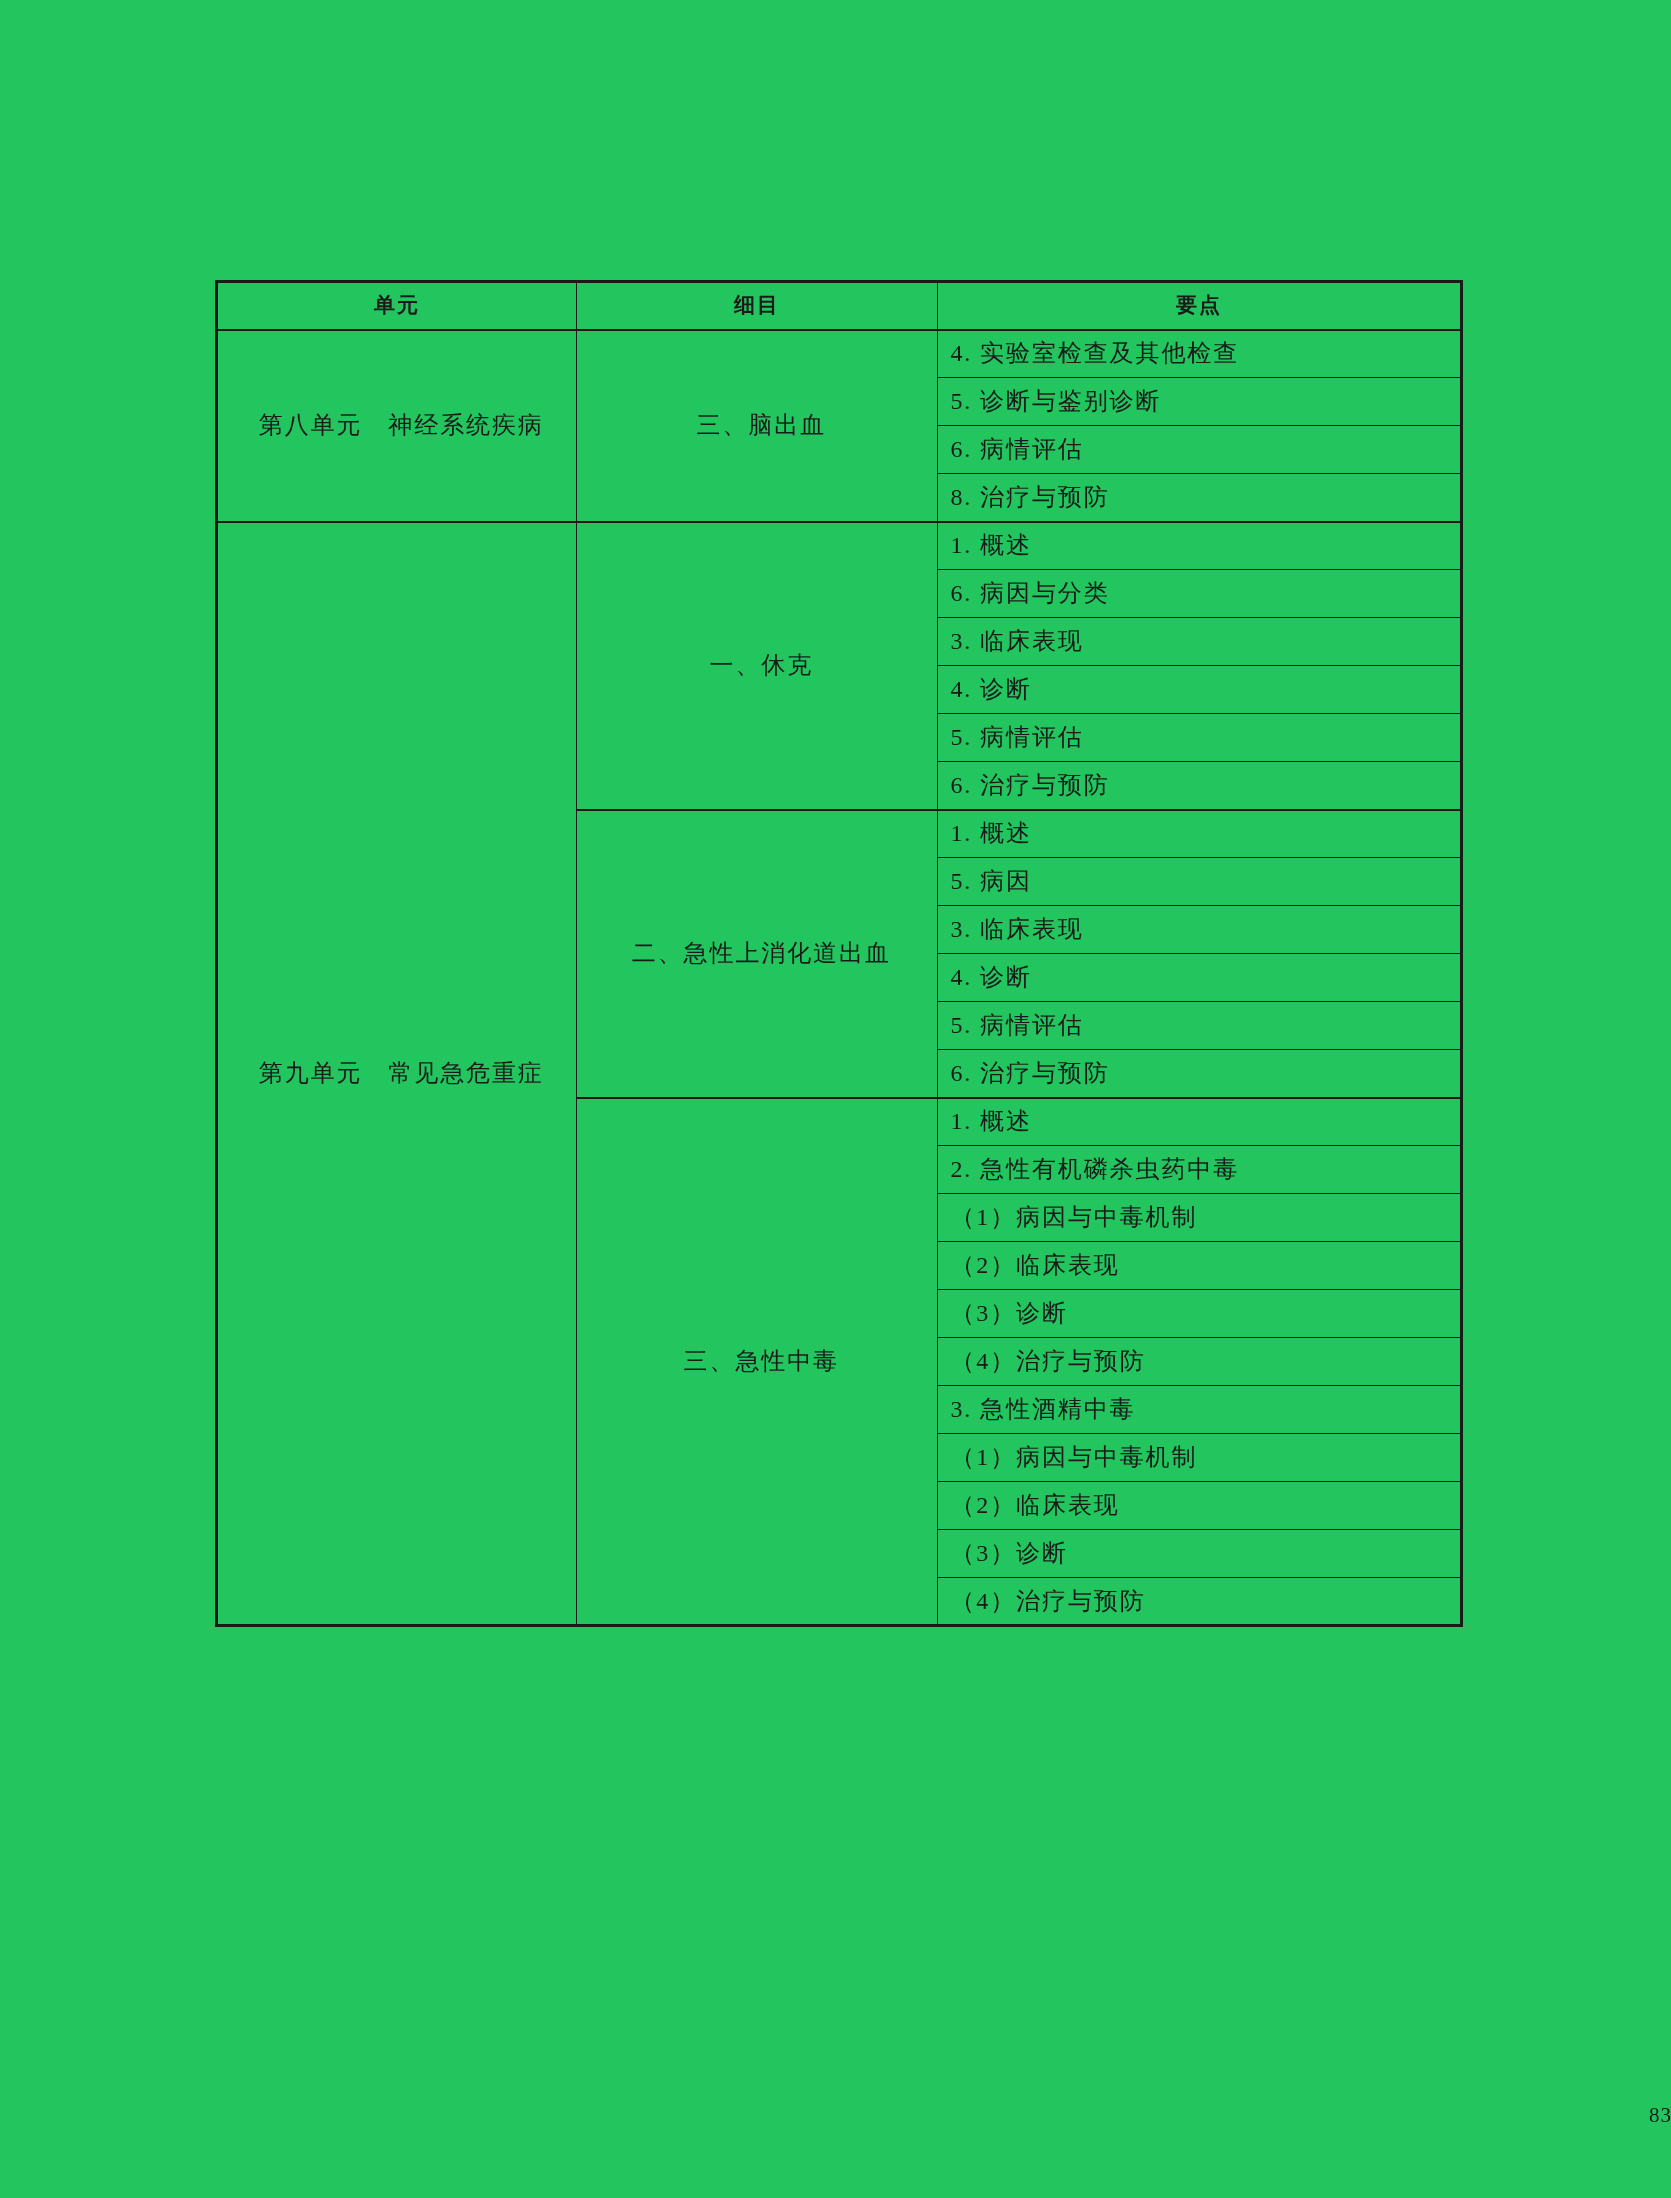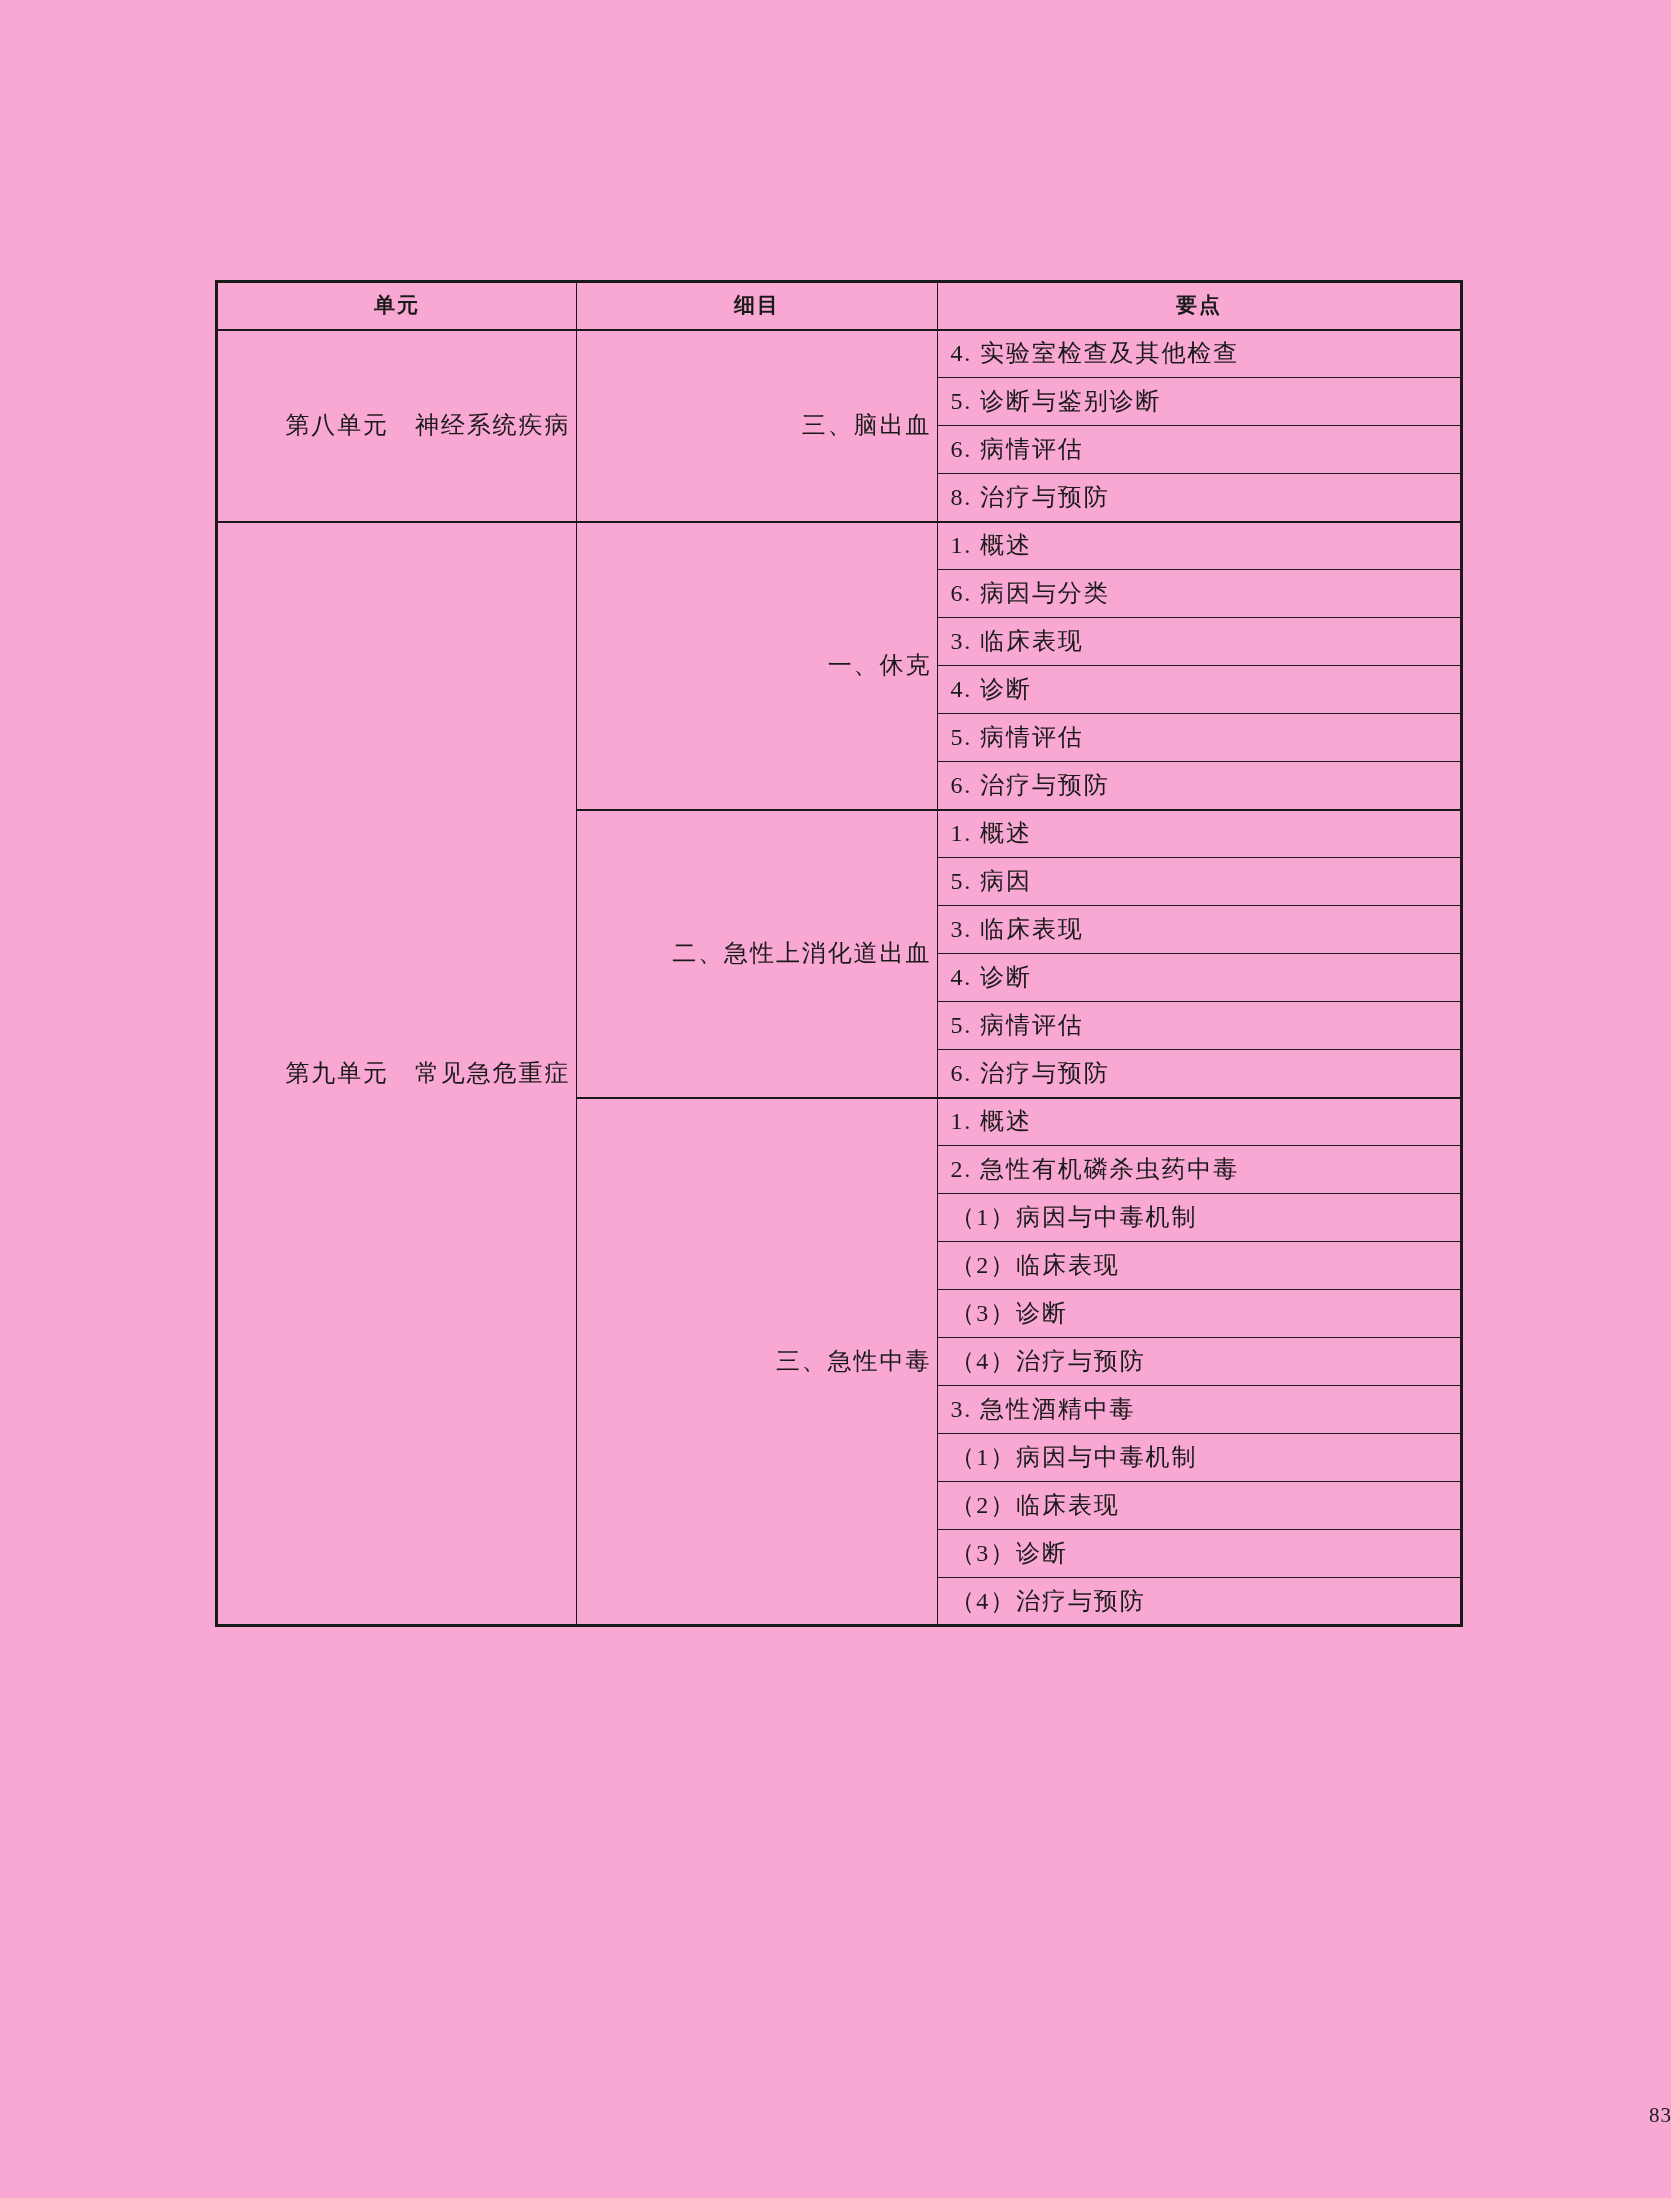--- a/index.html
+++ b/index.html
@@ -4,21 +4,21 @@
 <style>
   html, body {
     margin: 0;
     padding: 0;
     background: #ffffff;
   }
   .page {
     position: relative;
     width: 1672px;
     height: 2199px;
-    background: #f9a8d4;
+    background: #22c55e;
     font-family: "Liberation Serif", "DejaVu Serif", serif;
     color: #1a1a1a;
     overflow: hidden;
   }
   table.syllabus {
     position: absolute;
     left: 215px;
     top: 280px;
     width: 1246px;
     border-collapse: collapse;
@@ -43,21 +43,21 @@
   table.syllabus tbody tr { height: 48px; }
 
   table.syllabus th {
     font-size: 21px;
     font-weight: bold;
     text-align: center;
     border-bottom-width: 2.9px;
   }
   td.unit-cell,
   td.detail-cell {
-    text-align: right;
+    text-align: center;
     padding: 0 5.7px 0 14.3px;
     margin-left: 48px;
   }
   td.point-cell {
     text-align: left;
     padding: 0 5.7px 0 12.4px;
   }
   tr.section-start td { border-top-width: 2.9px; }
   tr.group-start td   { border-top-width: 2.9px; }
 

